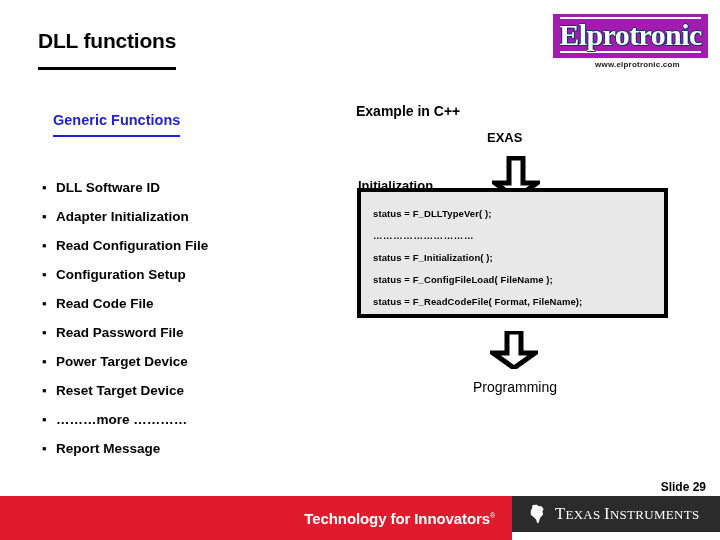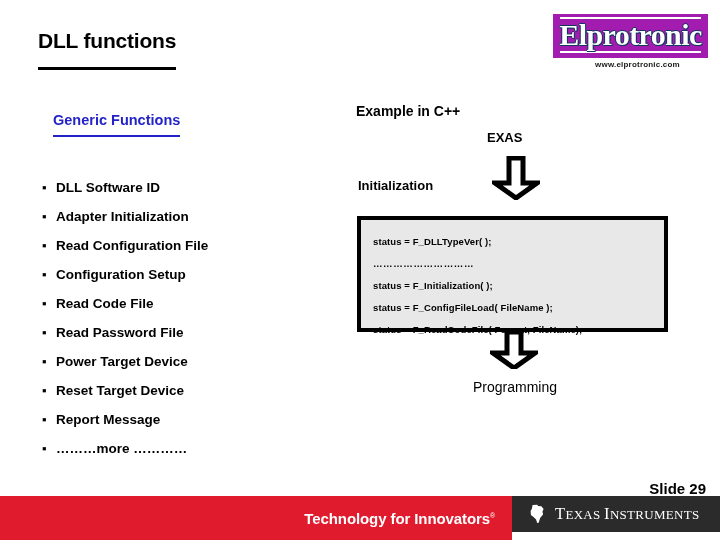--- a/index.html
+++ b/index.html
@@ -145,23 +145,23 @@
 
   
   .block-arrow { position: absolute; }
   #arrow-start { left: 492px; top: 156px; width: 48px; height: 44px; }
   #arrow-programming { left: 490px; top: 331px; width: 48px; height: 38px; }
 
   
   #code-box {
     position: absolute;
     left: 357px;
-    top: 216px;
+    top: 188px;
     width: 311px;
-    height: 116px;
+    height: 130px;
     background: #E8E8E8;
     border: 4px solid #000000;
     box-sizing: border-box;
     padding: 11px 0 0 12px;
   }
   .code-line {
     font-size: 9.5px;
     font-weight: bold;
     color: #000000;
     line-height: 22px;
@@ -182,21 +182,21 @@
     line-height: 18px;
   }
 
   
   #slide-number {
     position: absolute;
     left: 0;
     top: 480px;
     width: 706px;
     text-align: right;
-    font-size: 15px;
+    font-size: 12px;
     font-weight: bold;
   }
 
   
   #footer {
     position: absolute;
     left: 0;
     top: 496px;
     width: 720px;
     height: 44px;
@@ -262,22 +262,22 @@
 
 <ul id="generic-list">
   <li>DLL Software ID</li>
   <li>Adapter Initialization</li>
   <li>Read Configuration  File</li>
   <li>Configuration Setup</li>
   <li>Read Code File</li>
   <li>Read Password File</li>
   <li>Power Target Device</li>
   <li>Reset Target Device</li>
+  <li>………more …………</li>
   <li>Report Message</li>
-  <li>………more …………</li>
 </ul>
 
 <div id="example-heading">Example in C++</div>
 
 <div id="start-label">EXAS</div>
 
 <svg id="arrow-start" class="block-arrow" viewBox="0 0 48 44">
   <polygon points="17,2 31,2 31,27 45,27 24,42 3,27 17,27" fill="#ffffff" stroke="#000000" stroke-width="5" stroke-linejoin="miter"></polygon>
 </svg>
 

